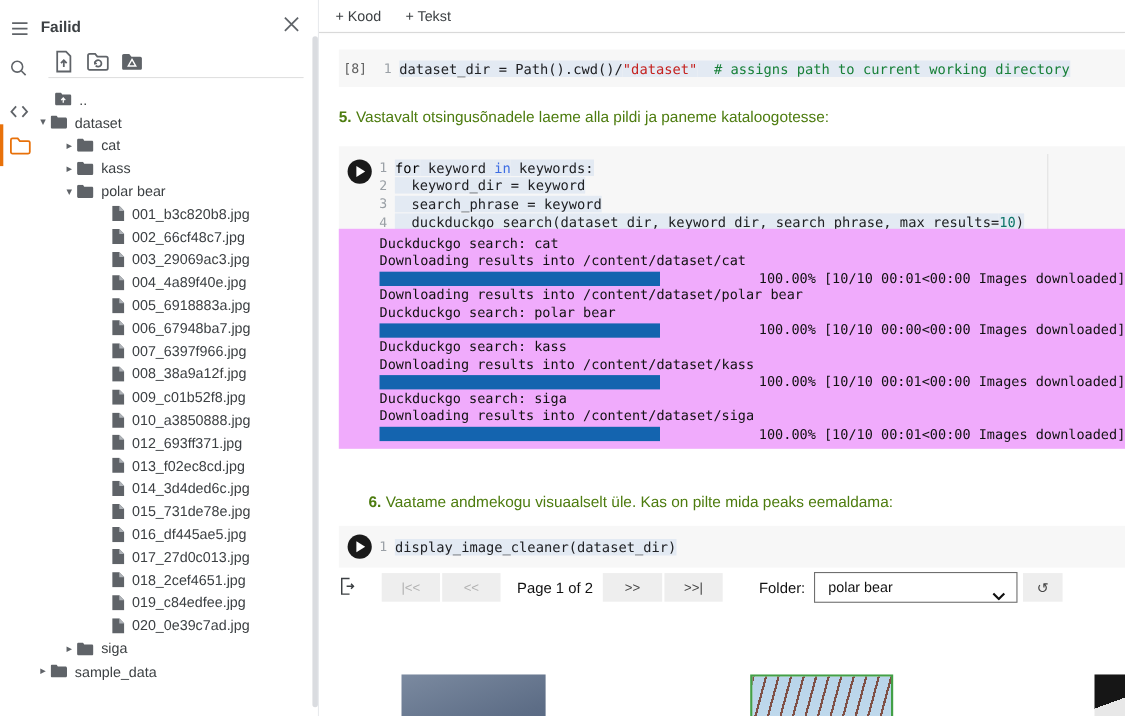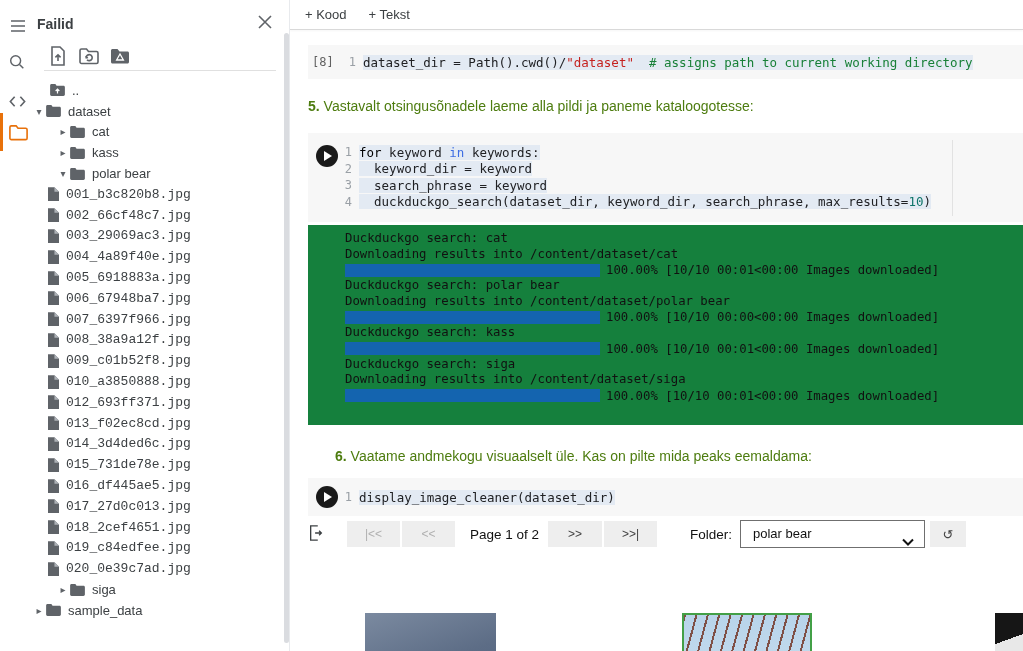--- a/index.html
+++ b/index.html
@@ -23,21 +23,21 @@
   #sb-divider { position:absolute; left:44px; top:70px; width:232px; height:1px; background:#e0e0e0; }
   #sb-scroll { position:absolute; left:284px; top:33px; width:5px; height:610px; background:#dadce0; border-radius:3px; }
 
   #file-tree { position:absolute; left:0; top:80px; width:282px; }
   .tree-row { height:20.8px; display:flex; align-items:center; font-size:13px; color:#3c4043; cursor:pointer; white-space:nowrap; }
   .tree-row .arrow { width:14px; font-size:10px; color:#5f6368; flex:0 0 14px; text-align:center; }
   .tree-row .t-ic { display:inline-flex; margin-right:7px; flex:0 0 auto; }
   .k-up     { padding-left:50px; }
   .k-folder.l1 { padding-left:32px; }
   .k-folder.l2 { padding-left:56px; }
-  .k-file   { padding-left:48px;font-family:Liberation Mono, monospace; }
+  .k-file   { padding-left:102px; }
 
   
   #mainc { position:absolute; left:290px; top:0; width:855px; height:651px; background:#fff; overflow:hidden; }
   #topbar { position:absolute; left:0; top:0; width:733px; height:30px; border-bottom:1px solid #d9d9d9;
             box-shadow:0 1px 2px rgba(0,0,0,.04); display:flex; align-items:center; gap:22px; padding-left:15px; }
   .tb-btn { font-size:13px; color:#3c4043; cursor:pointer; }
 
   .cell { position:absolute; left:18px; width:715px; background:#f7f7f7; }
   #cell1 { top:45px; height:34px; display:flex; align-items:center; }
   #cell1 .exec { width:34px; padding-left:4px; font-size:12px; color:#616161; }
@@ -54,23 +54,23 @@
   .md b { font-weight:700; }
 
   #cell2 { top:133px; height:89px; padding-top:11px; }
   .runbtn { position:absolute; left:8px; width:22px; height:22px; border-radius:50%; background:#1a1a1a; cursor:pointer; }
   .runbtn:after { content:""; position:absolute; left:8px; top:5.5px; border-left:8px solid #fff;
                   border-top:5.5px solid transparent; border-bottom:5.5px solid transparent; }
   #cell2 .runbtn { top:12px; } 
   #cell2 .code-lines, #cell3 .code-lines { margin-left:30px; }
   #cell2-vdiv { position:absolute; left:644px; top:7px; width:1px; height:76px; background:#e2e2e2; }
 
-  #out2 { position:absolute; left:18px; top:225px; width:715px; height:200px; background:#15803d; padding:6px 0 0 37px; }
+  #out2 { position:absolute; left:18px; top:208px; width:715px; height:200px; background:#f0abfc; padding:6px 0 0 37px; }
   .out-line { font-family:"DejaVu Sans Mono", monospace; font-size:12.3px; line-height:15.7px; color:#111; white-space:pre; }
-  .prog-row { display:flex; align-items:center; height:15.7px; }
+  .prog-row { display:flex; align-items:center; height:15.7px;justify-content:space-between; }
   .prog-bar { width:255px; height:13px; margin-right:6px; }
   .prog-txt { font-family:"DejaVu Sans Mono", monospace; font-size:12.3px; color:#111; white-space:pre; }
 
   #cell3 { top:478px; height:38px; padding-top:11px; }
   #cell3 .runbtn { top:8px; }
 
   
   #otb { position:absolute; left:18px; top:520px; width:715px; height:30px; }
   #otb-icon { position:absolute; left:0; top:4px; width:16px; height:18px; color:#3c4043; cursor:pointer; }
   .pg-btn { position:absolute; top:1px; height:26px; width:53px; background:#eee; border:none;
@@ -440,27 +440,28 @@
     <div id="cell2-vdiv"></div>
   </div>
 
   <div id="out2">
       <div class="out-line">Duckduckgo search: cat</div>
       <div class="out-line">Downloading results into /content/dataset/cat</div>
       <div class="prog-row">
         <div class="prog-bar" style="background: rgb(20, 100, 175);"></div>
         <span class="prog-txt">100.00% [10/10 00:01&lt;00:00 Images downloaded]</span>
       </div>
+      <div class="out-line">Downloading results into /content/dataset/polar bear</div>
       <div class="out-line">Duckduckgo search: polar bear</div>
-      <div class="out-line">Downloading results into /content/dataset/polar bear</div>
       <div class="prog-row">
         <div class="prog-bar" style="background: rgb(20, 100, 175);"></div>
         <span class="prog-txt">100.00% [10/10 00:00&lt;00:00 Images downloaded]</span>
       </div>
       <div class="out-line">Duckduckgo search: kass</div>
+      <div class="out-line">Downloading results into /content/dataset/kass</div>
       <div class="prog-row">
         <div class="prog-bar" style="background: rgb(20, 100, 175);"></div>
         <span class="prog-txt">100.00% [10/10 00:01&lt;00:00 Images downloaded]</span>
       </div>
       <div class="out-line">Duckduckgo search: siga</div>
       <div class="out-line">Downloading results into /content/dataset/siga</div>
       <div class="prog-row">
         <div class="prog-bar" style="background: rgb(20, 100, 175);"></div>
         <span class="prog-txt">100.00% [10/10 00:01&lt;00:00 Images downloaded]</span>
       </div>

